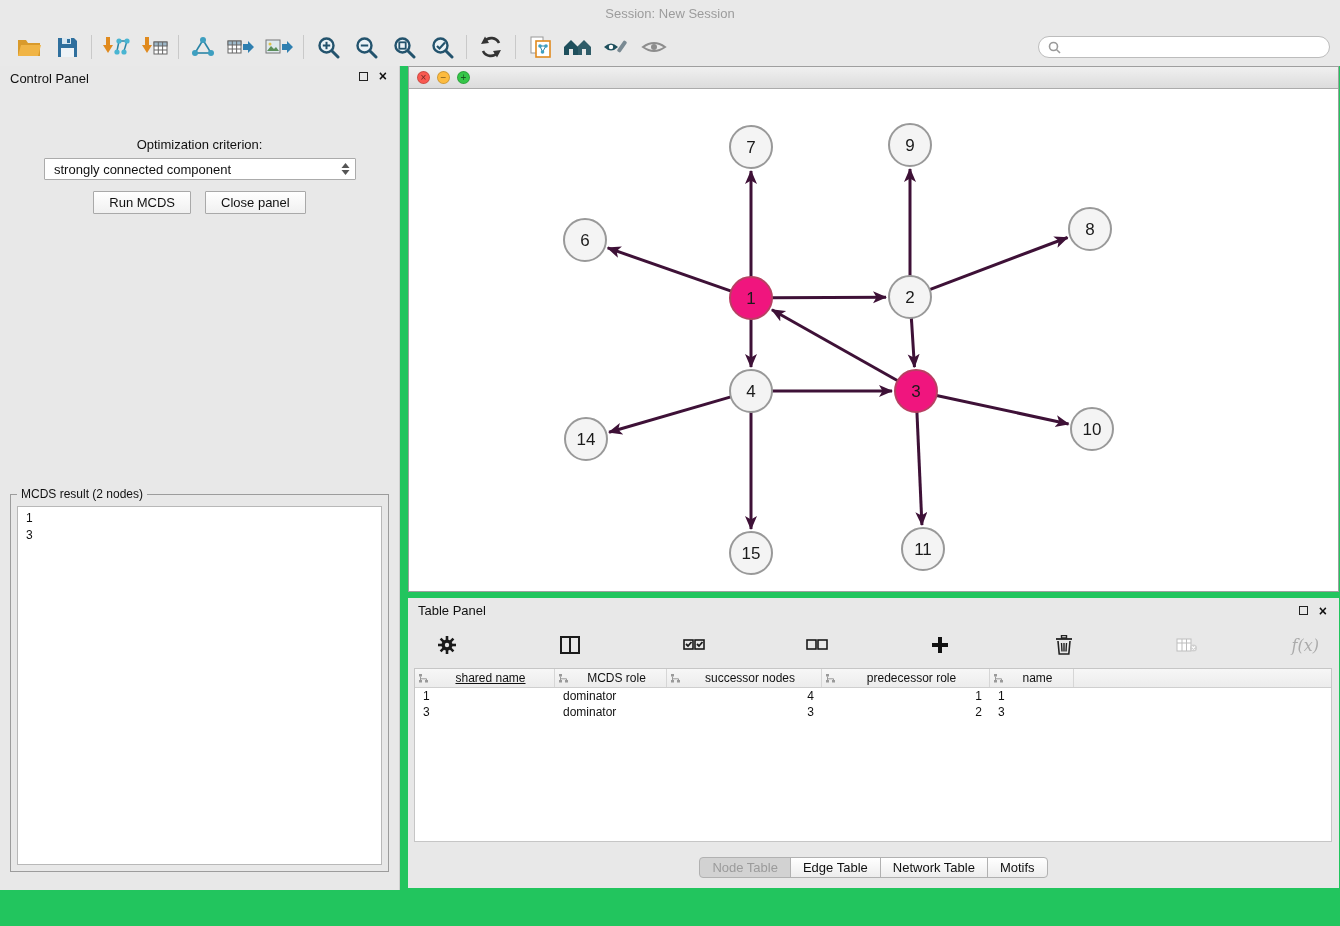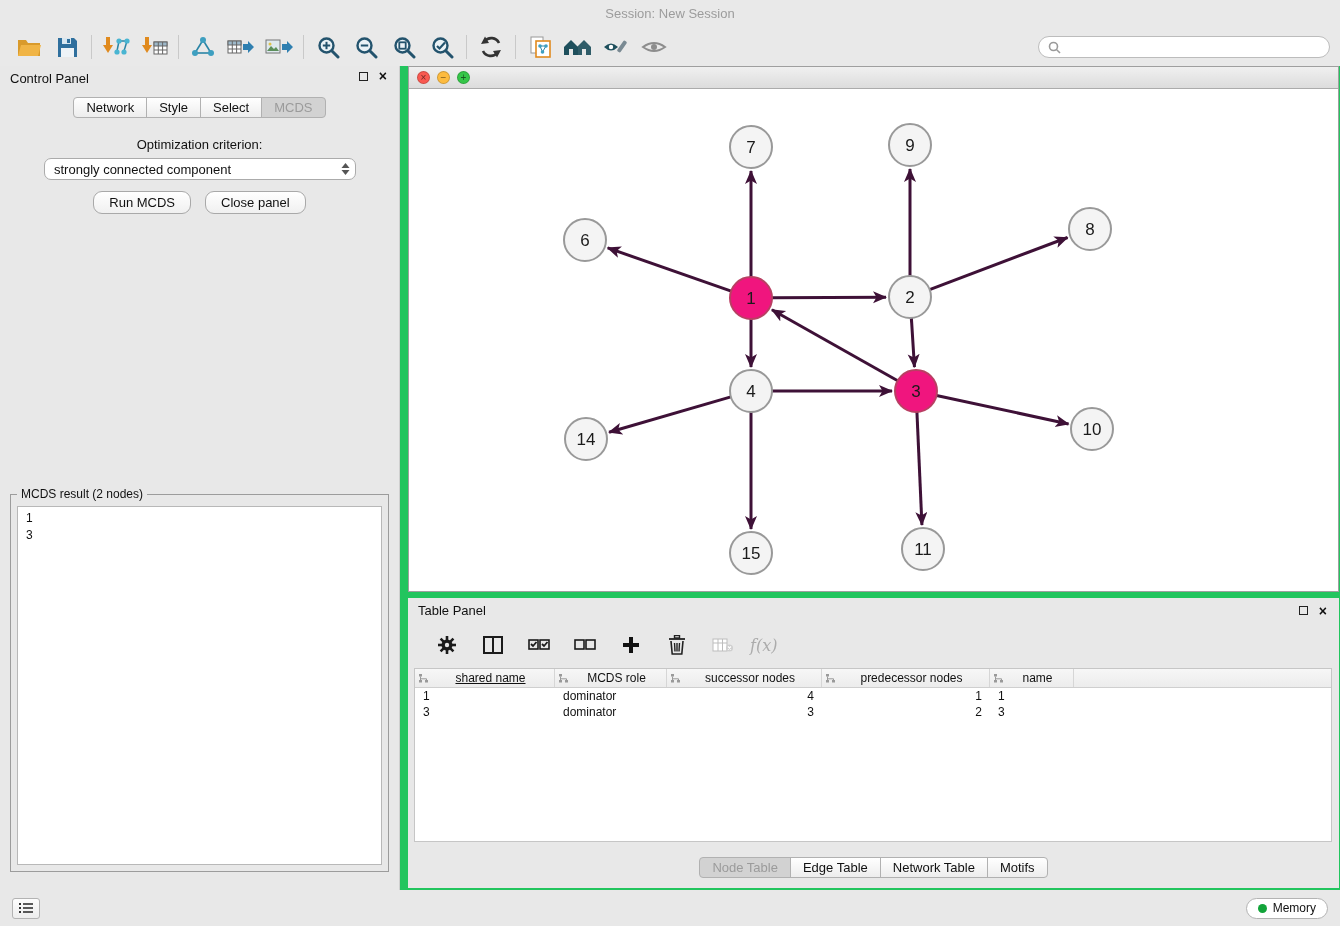--- a/index.html
+++ b/index.html
@@ -23,40 +23,40 @@
   .cp-header { display:flex; justify-content:space-between; align-items:flex-start; padding:5px 12px 0 10px; font-size:13px; color:#111; }
   .win-btns { display:inline-flex; align-items:center; gap:11px; }
   .float-box { width:9px; height:9px; border:1.5px solid #222; display:inline-block; }
   .close-x { font-weight:bold; font-size:14px; color:#111; line-height:10px; }
   .cp-tabs { position:absolute; top:31px; left:0; width:100%; display:flex; justify-content:center; }
   .tab { padding:2px 12px; font-size:13px; background:linear-gradient(#ffffff,#ededed); border:1px solid #b1b1b1; margin-left:-1px; color:#111; cursor:default; white-space:nowrap; }
   .tab:first-child { border-radius:4px 0 0 4px; margin-left:0; }
   .tab:last-child { border-radius:0 4px 4px 0; }
   .tab.active { background:#d2d2d2; color:#9b9b9b; }
   .cp-opt-label { position:absolute; top:71px; left:0; width:100%; text-align:center; font-size:13px; color:#111; }
-  .cp-select { position:absolute; top:92px; left:44px; width:312px; height:22px; background:#fff; border:1px solid #ababab; border-radius:7px; display:flex; align-items:center; justify-content:space-between; padding:0 5px 0 9px; font-size:13px; color:#111; cursor:default; }
+  .cp-select { position:absolute; top:92px; left:44px; width:312px; height:22px; background:#fff; border:1px solid #ababab; border-radius:1px; display:flex; align-items:center; justify-content:space-between; padding:0 5px 0 9px; font-size:13px; color:#111; cursor:default; }
   .cp-buttons { position:absolute; top:125px; left:0; width:100%; display:flex; justify-content:center; gap:14px; }
-  .btn { background:linear-gradient(#ffffff,#f0f0f0); border:1px solid #a9a9a9; border-radius:9px; font-size:13px; padding:3px 15px; font-family:inherit; color:#111; }
+  .btn { background:linear-gradient(#ffffff,#f0f0f0); border:1px solid #a9a9a9; border-radius:1px; font-size:13px; padding:3px 15px; font-family:inherit; color:#111; }
   .cp-result { position:absolute; left:10px; right:10px; top:428px; bottom:18px; border:1px solid #9c9c9c; }
   .cp-result-title { position:absolute; top:-8px; left:6px; background:#e8e8e8; padding:0 4px; font-size:12px; color:#111; }
   .cp-result-inner { position:absolute; left:6px; right:6px; top:11px; bottom:6px; background:#fff; border:1px solid #b8b8b8; font-size:12px; line-height:17px; padding:3px 8px; overflow:hidden; color:#111; }
 
   
   .network-window { position:absolute; left:408px; top:66px; width:931px; height:526px; background:#fff; border:1px solid #9f9f9f; }
   .net-titlebar { position:relative; height:22px; background:linear-gradient(#f0f0f0,#dcdcdc); border-bottom:1px solid #ababab; display:flex; align-items:center; padding:0 8px; }
   .tl { width:13px; height:13px; border-radius:50%; display:inline-flex; align-items:center; justify-content:center; font-size:10px; line-height:1; color:rgba(0,0,0,.55); margin-right:7px; border:1px solid rgba(0,0,0,.18); z-index:2; }
   .tl.red { background:#f95951; } .tl.yel { background:#fdbb3f; } .tl.grn { background:#35c649; }
   .net-title { position:absolute; left:0; right:0; text-align:center; font-size:13px; color:#111; }
   .net-canvas { width:929px; height:502px; background:#fff; }
   #graph-svg text { font-family:"Liberation Sans", sans-serif; }
 
   
   .table-panel { position:absolute; left:408px; top:598px; width:931px; height:290px; background:#e8e8e8; }
   .tp-header { display:flex; justify-content:space-between; align-items:center; padding:5px 12px 0 10px; font-size:13px; color:#111; }
-  .tp-toolbar { position:absolute; top:28px; left:10px; right:10px; height:38px; display:flex; align-items:center; gap:8px; padding:0 10px; }
+  .tp-toolbar { position:absolute; top:28px; left:10px; right:10px; height:38px; display:flex; align-items:center; gap:8px; padding:0 10px;justify-content:space-between; }
   .fx { font-family:"DejaVu Serif", serif; font-style:italic; color:#ababab; font-size:16px; }
   .tp-table { position:absolute; top:70px; left:6px; right:7px; bottom:46px; background:#fff; border:1px solid #c6c6c6; overflow:hidden; }
   .thead { display:flex; height:19px; background:linear-gradient(#f7f7f7,#ececec); border-bottom:1px solid #cfcfcf; }
   .th { position:relative; display:flex; align-items:center; justify-content:center; font-size:12px; color:#111; border-right:1px solid #d6d6d6; padding-left:12px; }
   .th .th-ico { position:absolute; left:3px; top:4px; }
   .th-fill { flex:1; }
   .tr { display:flex; height:16px; align-items:center; font-size:12px; color:#111; }
   .td { padding:0 8px; overflow:hidden; white-space:nowrap; }
   .tp-tabs { position:absolute; bottom:10px; left:0; width:100%; display:flex; justify-content:center; }
 
@@ -231,26 +231,20 @@
   </div>
 
   <div class="control-panel">
     <div class="cp-header">
       <span>Control Panel</span>
       <span class="win-btns">
         <span class="float-box"></span>
         <span class="close-x">×</span>
       </span>
     </div>
-    <div class="cp-tabs" id="control-tabs">
-        <div class="tab">Network</div>
-        <div class="tab">Style</div>
-        <div class="tab">Select</div>
-        <div class="tab active">MCDS</div>
-      </div>
     <div class="cp-opt-label">Optimization criterion:</div>
     <div class="cp-select">
       <span>strongly connected component</span>
       <svg width="9" height="14" viewBox="0 0 9 14">
           <polygon points="4.5,1 8.5,6 0.5,6" fill="#555"></polygon>
           <polygon points="4.5,13 8.5,8 0.5,8" fill="#555"></polygon>
         </svg>
     </div>
     <div class="cp-buttons">
       <button class="btn">Run MCDS</button>
@@ -414,21 +408,21 @@
               <path d="M1 1h3v2.5H1zM1 7h3v2.5H1zM7 7h3v2.5H7z" fill="#9a9a9a"></path>
               <path d="M2.5 3.5v4M2.5 5.8h6v1.2" stroke="#9a9a9a" fill="none"></path>
             </svg>
             <span>successor nodes</span>
           </div>
           <div class="th" style="width: 168px;">
             <svg class="th-ico" width="11" height="11" viewBox="0 0 11 11">
               <path d="M1 1h3v2.5H1zM1 7h3v2.5H1zM7 7h3v2.5H7z" fill="#9a9a9a"></path>
               <path d="M2.5 3.5v4M2.5 5.8h6v1.2" stroke="#9a9a9a" fill="none"></path>
             </svg>
-            <span>predecessor nodes</span>
+            <span>predecessor role</span>
           </div>
           <div class="th" style="width: 84px;">
             <svg class="th-ico" width="11" height="11" viewBox="0 0 11 11">
               <path d="M1 1h3v2.5H1zM1 7h3v2.5H1zM7 7h3v2.5H7z" fill="#9a9a9a"></path>
               <path d="M2.5 3.5v4M2.5 5.8h6v1.2" stroke="#9a9a9a" fill="none"></path>
             </svg>
             <span>name</span>
           </div>
           <div class="th-fill"></div>
         </div>
@@ -450,34 +444,14 @@
         </div>
     </div>
     <div class="tp-tabs" id="table-tabs">
         <div class="tab active">Node Table</div>
         <div class="tab">Edge Table</div>
         <div class="tab">Network Table</div>
         <div class="tab">Motifs</div>
       </div>
   </div>
 
-  <div class="statusbar">
-    <span class="sb-btn">
-      <svg width="16" height="12" viewBox="0 0 16 12">
-          <g stroke="#333" stroke-width="1.6">
-            <line x1="5" y1="2" x2="15" y2="2"></line>
-            <line x1="5" y1="6" x2="15" y2="6"></line>
-            <line x1="5" y1="10" x2="15" y2="10"></line>
-          </g>
-          <g fill="#333">
-            <rect x="1" y="1" width="2" height="2"></rect>
-            <rect x="1" y="5" width="2" height="2"></rect>
-            <rect x="1" y="9" width="2" height="2"></rect>
-          </g>
-        </svg>
-    </span>
-    <span class="memory">
-      <span class="dot"></span>
-      <span>Memory</span>
-    </span>
-  </div>
 
 </div>
 
 </body></html>

